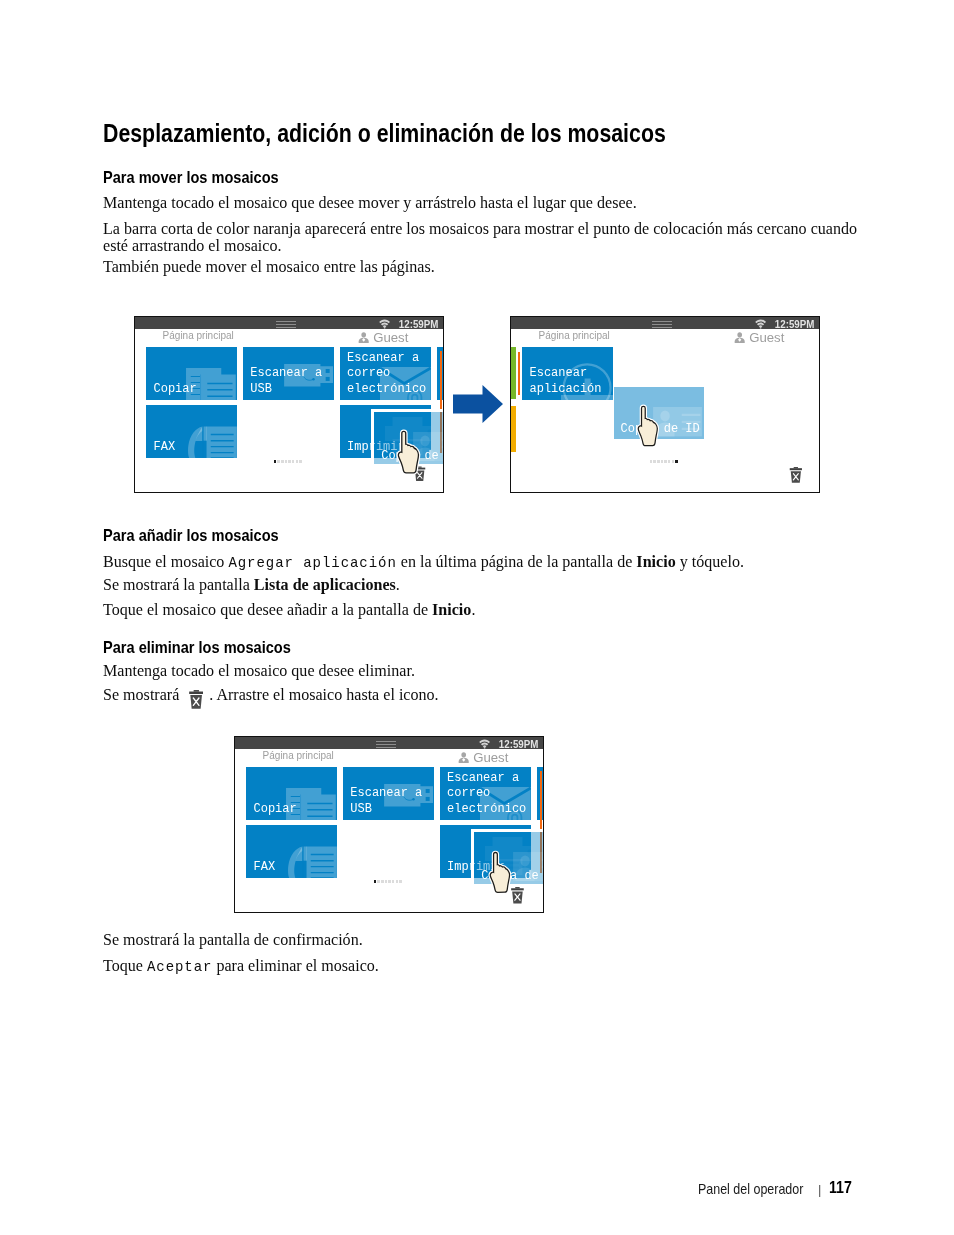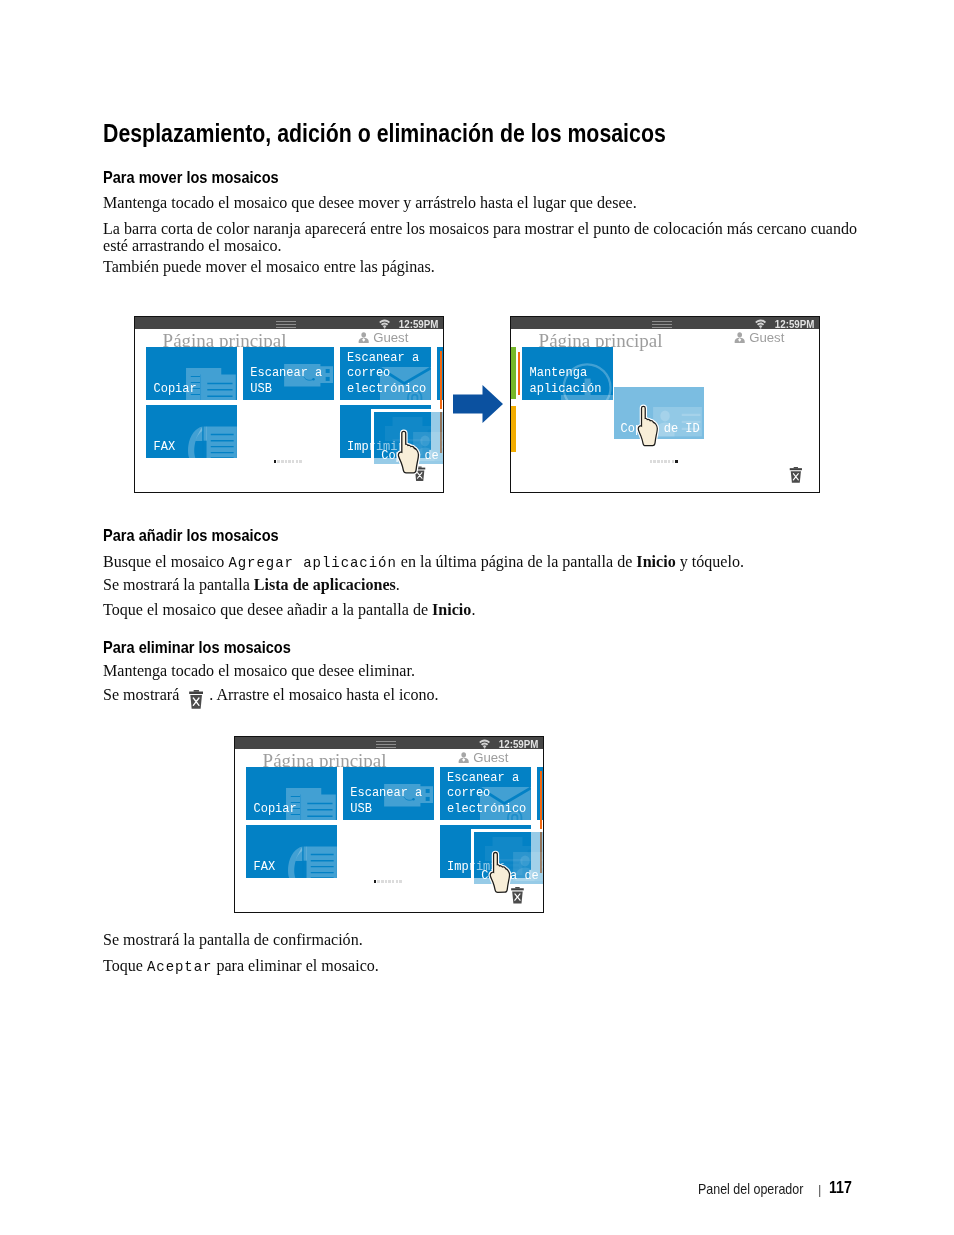--- a/index.html
+++ b/index.html
@@ -22,21 +22,21 @@
         color:#000;white-space:nowrap;transform:scaleX(.86);transform-origin:0 0;}
 
   .panel{position:absolute;box-sizing:border-box;border:1.6px solid #111;background:#fff;}
   .statusbar{position:absolute;left:0;right:0;top:0;height:23px;background:#464646;}
   .sb-time{position:absolute;right:4.3px;top:0.9px;font-family:"Liberation Sans",sans-serif;
            font-weight:700;font-size:11.2px;color:#e3e3e3;transform:scaleX(.872);transform-origin:100% 0;}
   .sb-wifi{position:absolute;top:2px;}
   .sb-burger{position:absolute;top:3.6px;width:20px;}
   .sb-burger i{display:block;height:1.3px;background:#8e8e8e;margin-bottom:2px;}
   .scr{position:absolute;left:0;right:0;top:12.2px;bottom:0;background:#fff;overflow:hidden;}
-  .hdr{position:absolute;font-family:Liberation Serif, serif;font-size:19px;color:#9d9d9d;white-space:nowrap;padding-left:16px;}
+  .hdr{position:absolute;font-family:Liberation Sans, sans-serif;font-size:10px;color:#9d9d9d;white-space:nowrap;padding-left:16px;}
   .guest{position:absolute;font-family:"Liberation Sans",sans-serif;font-size:13.2px;color:#9d9d9d;white-space:nowrap;}
   .tile{position:absolute;background:#0381c5;overflow:hidden;}
   .lbl{position:absolute;left:7.1px;font-family:Liberation Mono, monospace;font-size:12px;
              line-height:15.2px;color:#fff;white-space:pre-line;}
   .ic{position:absolute;}
   .dots{position:absolute;display:flex;}
   .dots i{display:block;width:2.5px;height:2.5px;background:#dcdcdc;margin-right:1.14px;}
   .dots i.on{background:#1c1c1c;}
   .drag{position:absolute;box-sizing:border-box;}
   .bar{position:absolute;}
@@ -232,21 +232,21 @@
       </svg>
       <div class="guest" style="left:238.2px;top:0.8px;">Guest</div>
     <div class="bar" style="left:-0.2px;top:18.2px;width:5.6px;height:51.4px;background:#76b82a;"></div>
     <div class="bar" style="left:6.5px;top:22.7px;width:2.9px;height:42.9px;background:#f4690f;z-index:6;"></div>
     <div class="bar" style="left:-0.2px;top:76.4px;width:5.6px;height:46.2px;background:#f2ac00;"></div>
     <div class="tile" style="left:11.4px;top:17.8px;width:90.8px;height:52.8px;">
         <svg class="ic" style="left:39.0px;top:14.8px;" width="52.6" height="51.6" viewBox="0 0 263 258">
    <circle cx="130.5" cy="128.5" r="117" fill="none" stroke="#fff" stroke-opacity=".25" stroke-width="11"></circle>
    <path d="M118 82 H148 V165 H280 V191 H148 V280 H118 V191 H-12 V165 H118 Z" fill="#fff" fill-opacity=".25"></path>
  </svg>
-        <div class="lbl" style="top:19.5px;left:7.1px;">Mantenga
+        <div class="lbl" style="top:19.5px;left:7.1px;">Escanear
 aplicación</div>
       </div>
     <div class="drag" style="left:102.6px;top:58.2px;width:90px;height:51.8px;background:rgba(3,129,197,.525);z-index:20;overflow:hidden;">
       <svg class="ic" style="left:39.2px;top:19.8px;" width="49.0" height="29.4" viewBox="0 0 196 118">
    <rect x="0" y="0" width="196" height="118" fill="#fff" fill-opacity=".182"></rect>
    <g fill="#fff" fill-opacity=".182">
               <ellipse cx="48" cy="36" rx="19" ry="22"></ellipse>
      <path d="M48 62 C26 62 10 77 10 96 V118 H86 V96 C86 77 70 62 48 62Z"></path>
             </g>
    <g stroke="#fff" stroke-opacity=".182" stroke-width="9">

